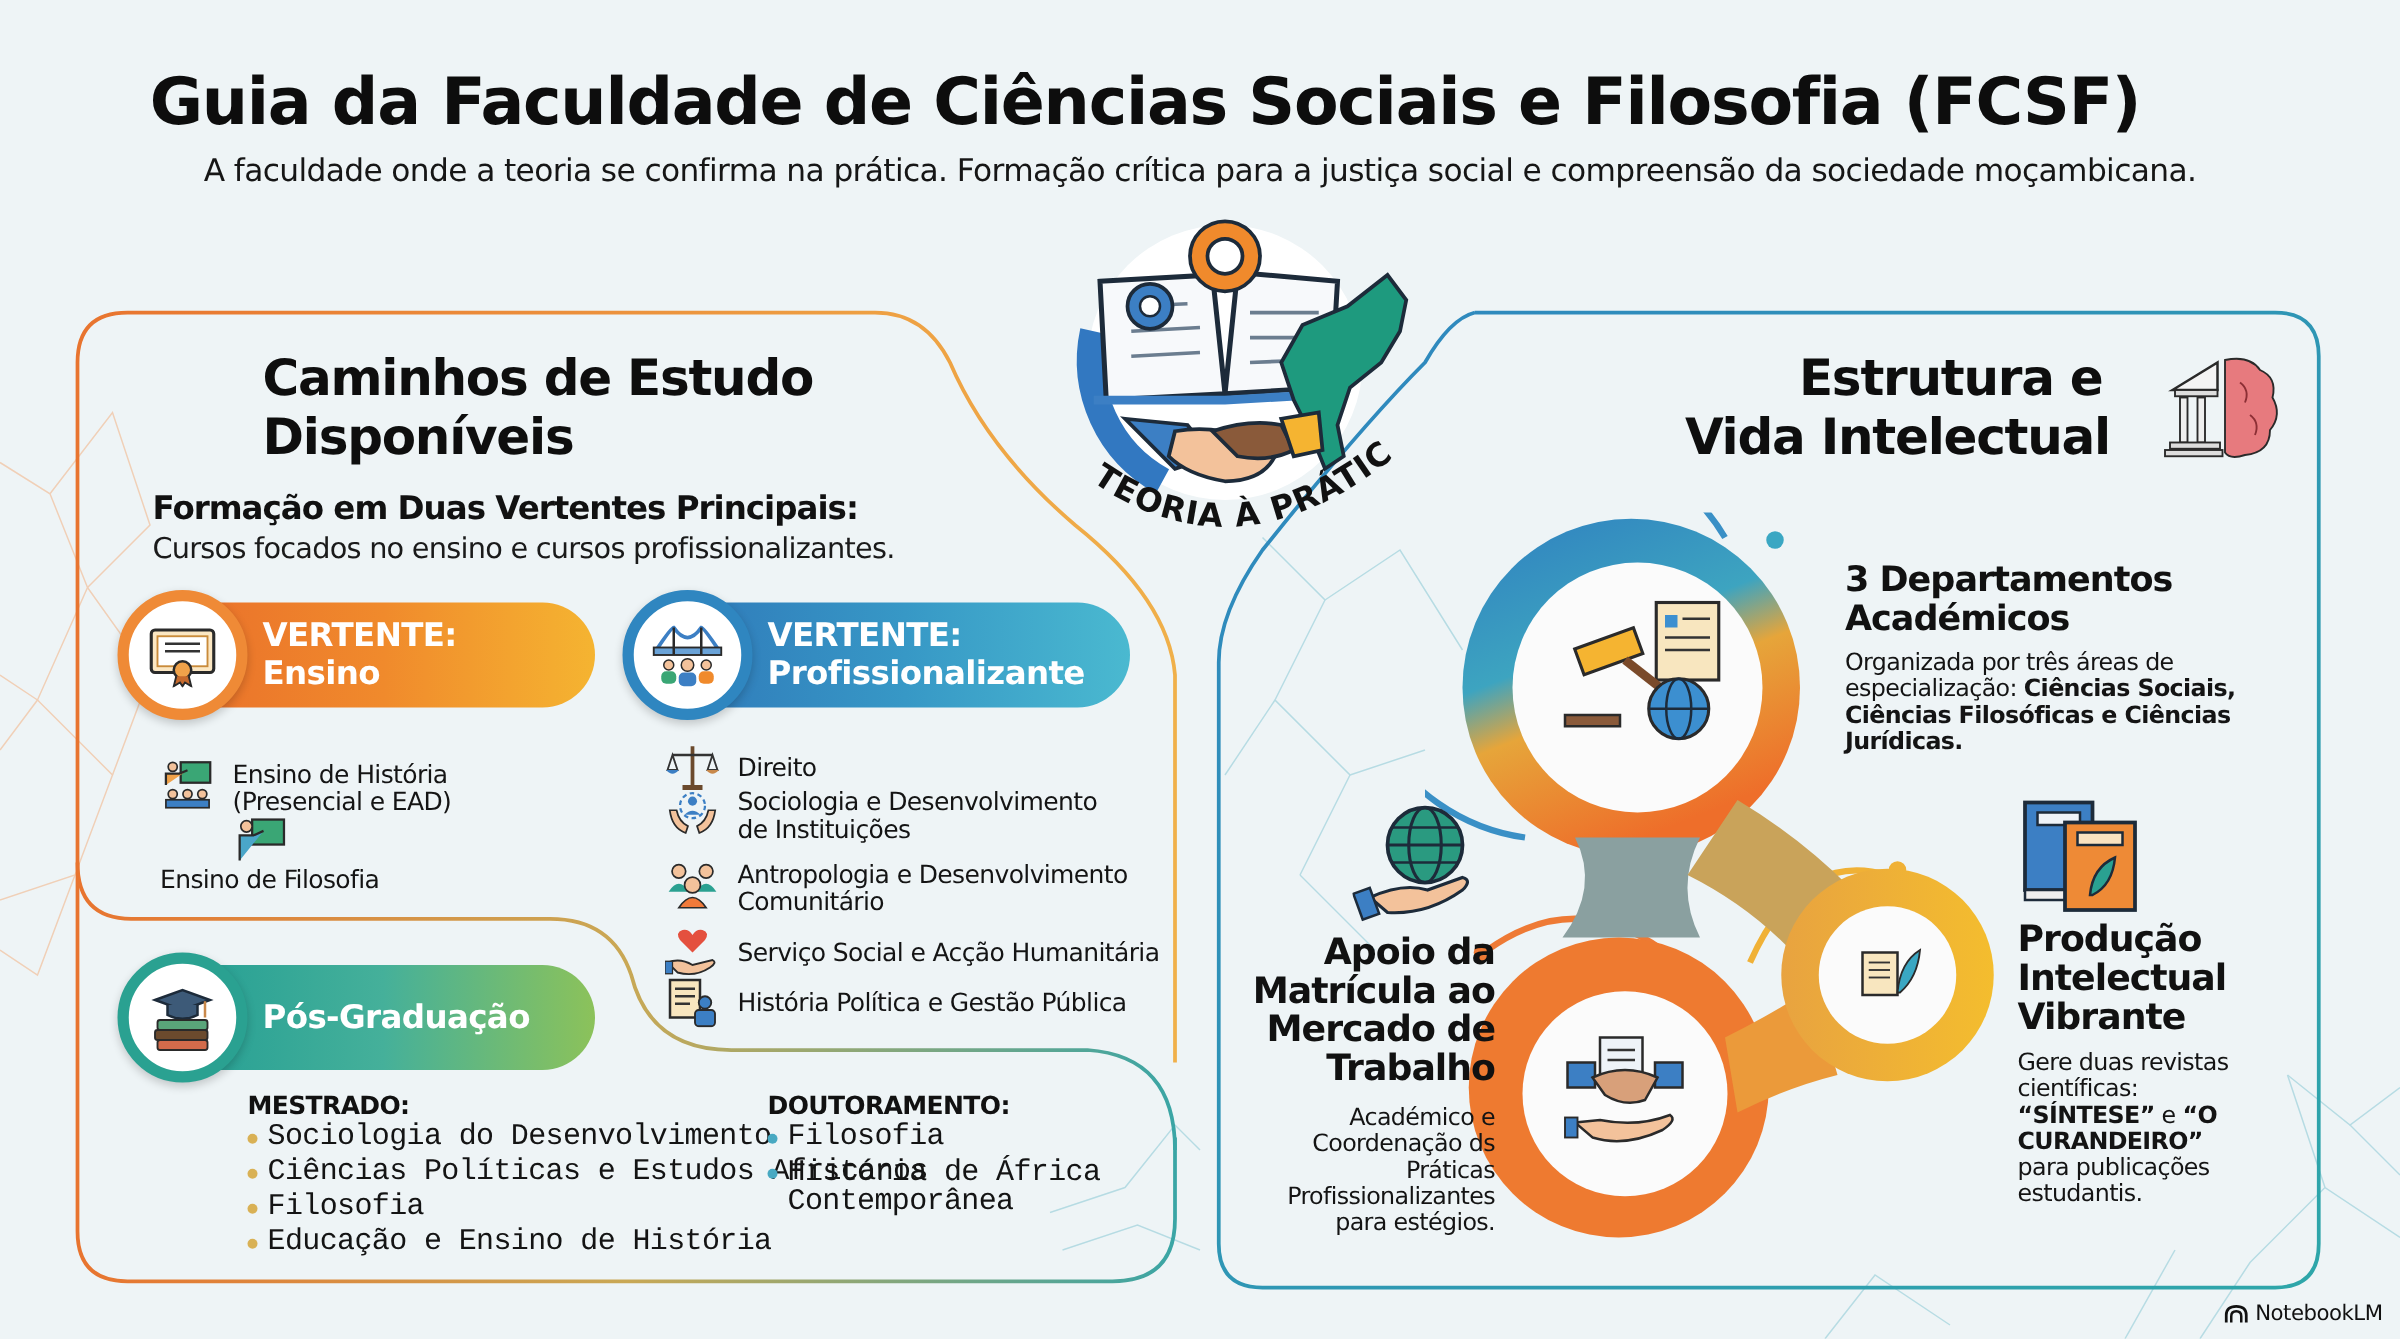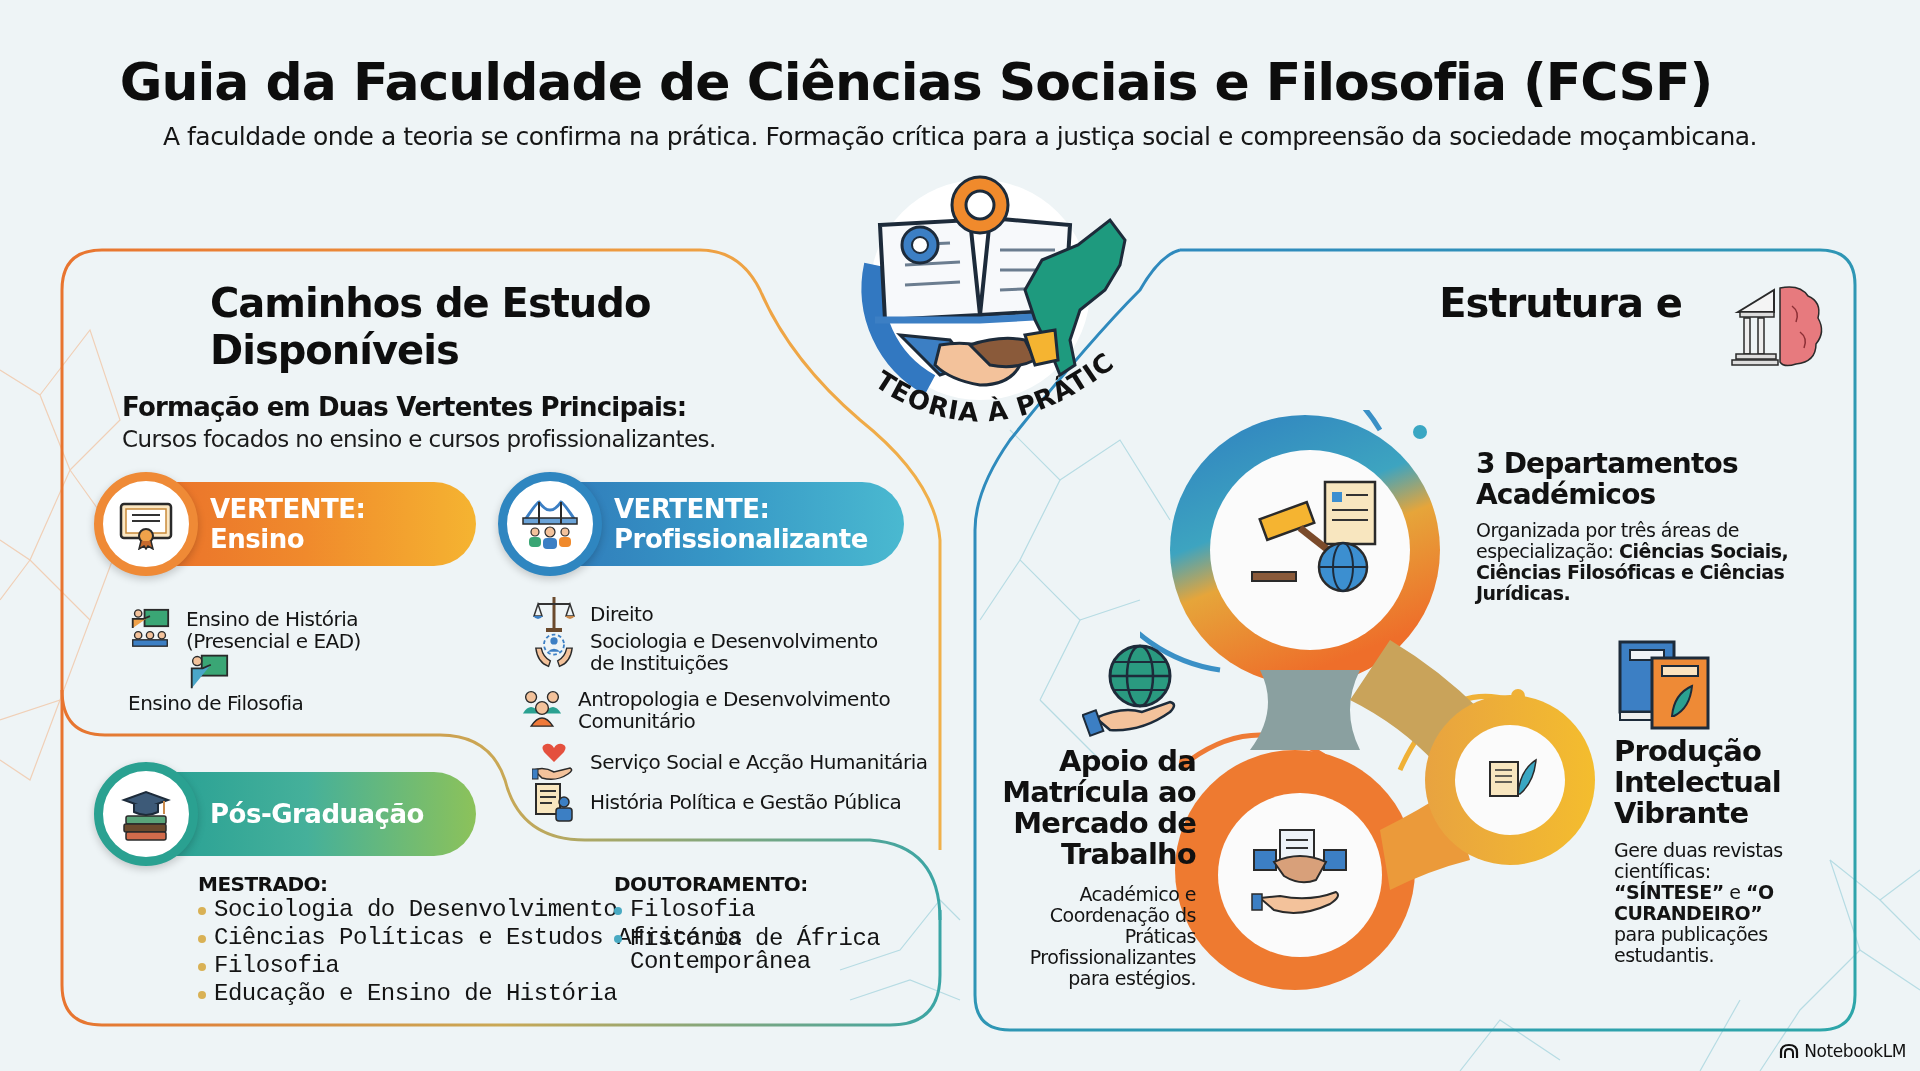--- a/index.html
+++ b/index.html
@@ -272,21 +272,21 @@
     <circle cx="22" cy="12" r="4" fill="#3c7fc4"></circle>
     <path d="M 15 24 Q 22 17 29 24 Z" fill="#3c7fc4"></path>
     <path d="M 2 20 Q 4 36 16 40 L 18 34 Q 10 30 8 20 Z" fill="#f3c29b" stroke="#2a2a2a" stroke-width="1.5"></path>
     <path d="M 42 20 Q 40 36 28 40 L 26 34 Q 34 30 36 20 Z" fill="#f3c29b" stroke="#2a2a2a" stroke-width="1.5"></path>
   </svg>
   <div>
     <div>Sociologia e Desenvolvimento</div>
     <div>de Instituições</div>
   </div>
 </div>
-<div class="list-item" style="left:520px; top:688px;">
+<div class="list-item" style="left:532px; top:688px;">
   <svg class="ico" viewBox="0 0 44 44">
     <circle cx="10" cy="10" r="6" fill="#f3c29b" stroke="#2a2a2a" stroke-width="1.5"></circle>
     <circle cx="34" cy="10" r="6" fill="#f3c29b" stroke="#2a2a2a" stroke-width="1.5"></circle>
     <path d="M 1 28 Q 10 14 19 28 Z" fill="#2aa191"></path>
     <path d="M 25 28 Q 34 14 43 28 Z" fill="#2aa191"></path>
     <circle cx="22" cy="22" r="7" fill="#f3c29b" stroke="#2a2a2a" stroke-width="1.5"></circle>
     <path d="M 10 42 Q 22 24 34 42 Z" fill="#f07a3a" stroke="#2a2a2a" stroke-width="1.5"></path>
   </svg>
   <div>
     <div>Antropologia e Desenvolvimento</div>
@@ -339,20 +339,21 @@
 <ul class="bullets teal" style="left:614px; top:896px;">
   <li><span>Filosofia</span></li>
   <li style="line-height:23px; padding-top:3px;">
     <span class="cont">História de África</span>
     <span class="cont">Contemporânea</span>
   </li>
 </ul>
 
 <div class="abs h2 right-title">
   <div style="padding-right:6px;">Estrutura e</div>
+  <div>Vida Intelectual</div>
 </div>
 <svg class="abs" style="left:1730px; top:282px;" width="100" height="90" viewBox="0 0 100 90">
   <path d="M 8 30 L 44 8 L 44 30 Z" fill="#f4f4f4" stroke="#2a2a2a" stroke-width="2"></path>
   <rect x="10" y="30" width="34" height="5" fill="#ddd" stroke="#2a2a2a" stroke-width="1.5"></rect>
   <rect x="14" y="36" width="6" height="36" fill="#eee" stroke="#2a2a2a" stroke-width="1.5"></rect>
   <rect x="28" y="36" width="6" height="36" fill="#eee" stroke="#2a2a2a" stroke-width="1.5"></rect>
   <rect x="6" y="72" width="40" height="5" fill="#ddd" stroke="#2a2a2a" stroke-width="1.5"></rect>
   <rect x="2" y="78" width="46" height="5" fill="#ddd" stroke="#2a2a2a" stroke-width="1.5"></rect>
   <path d="M 50 6 Q 70 2 78 14 Q 92 20 88 36 Q 96 50 86 62 Q 86 80 66 82 Q 54 86 50 80 Z" fill="#e77a7e" stroke="#2a2a2a" stroke-width="1.5"></path>
   <path d="M 62 24 Q 70 30 66 40 M 70 50 Q 78 56 74 66" stroke="#8c2f35" stroke-width="1.5" fill="none"></path>

